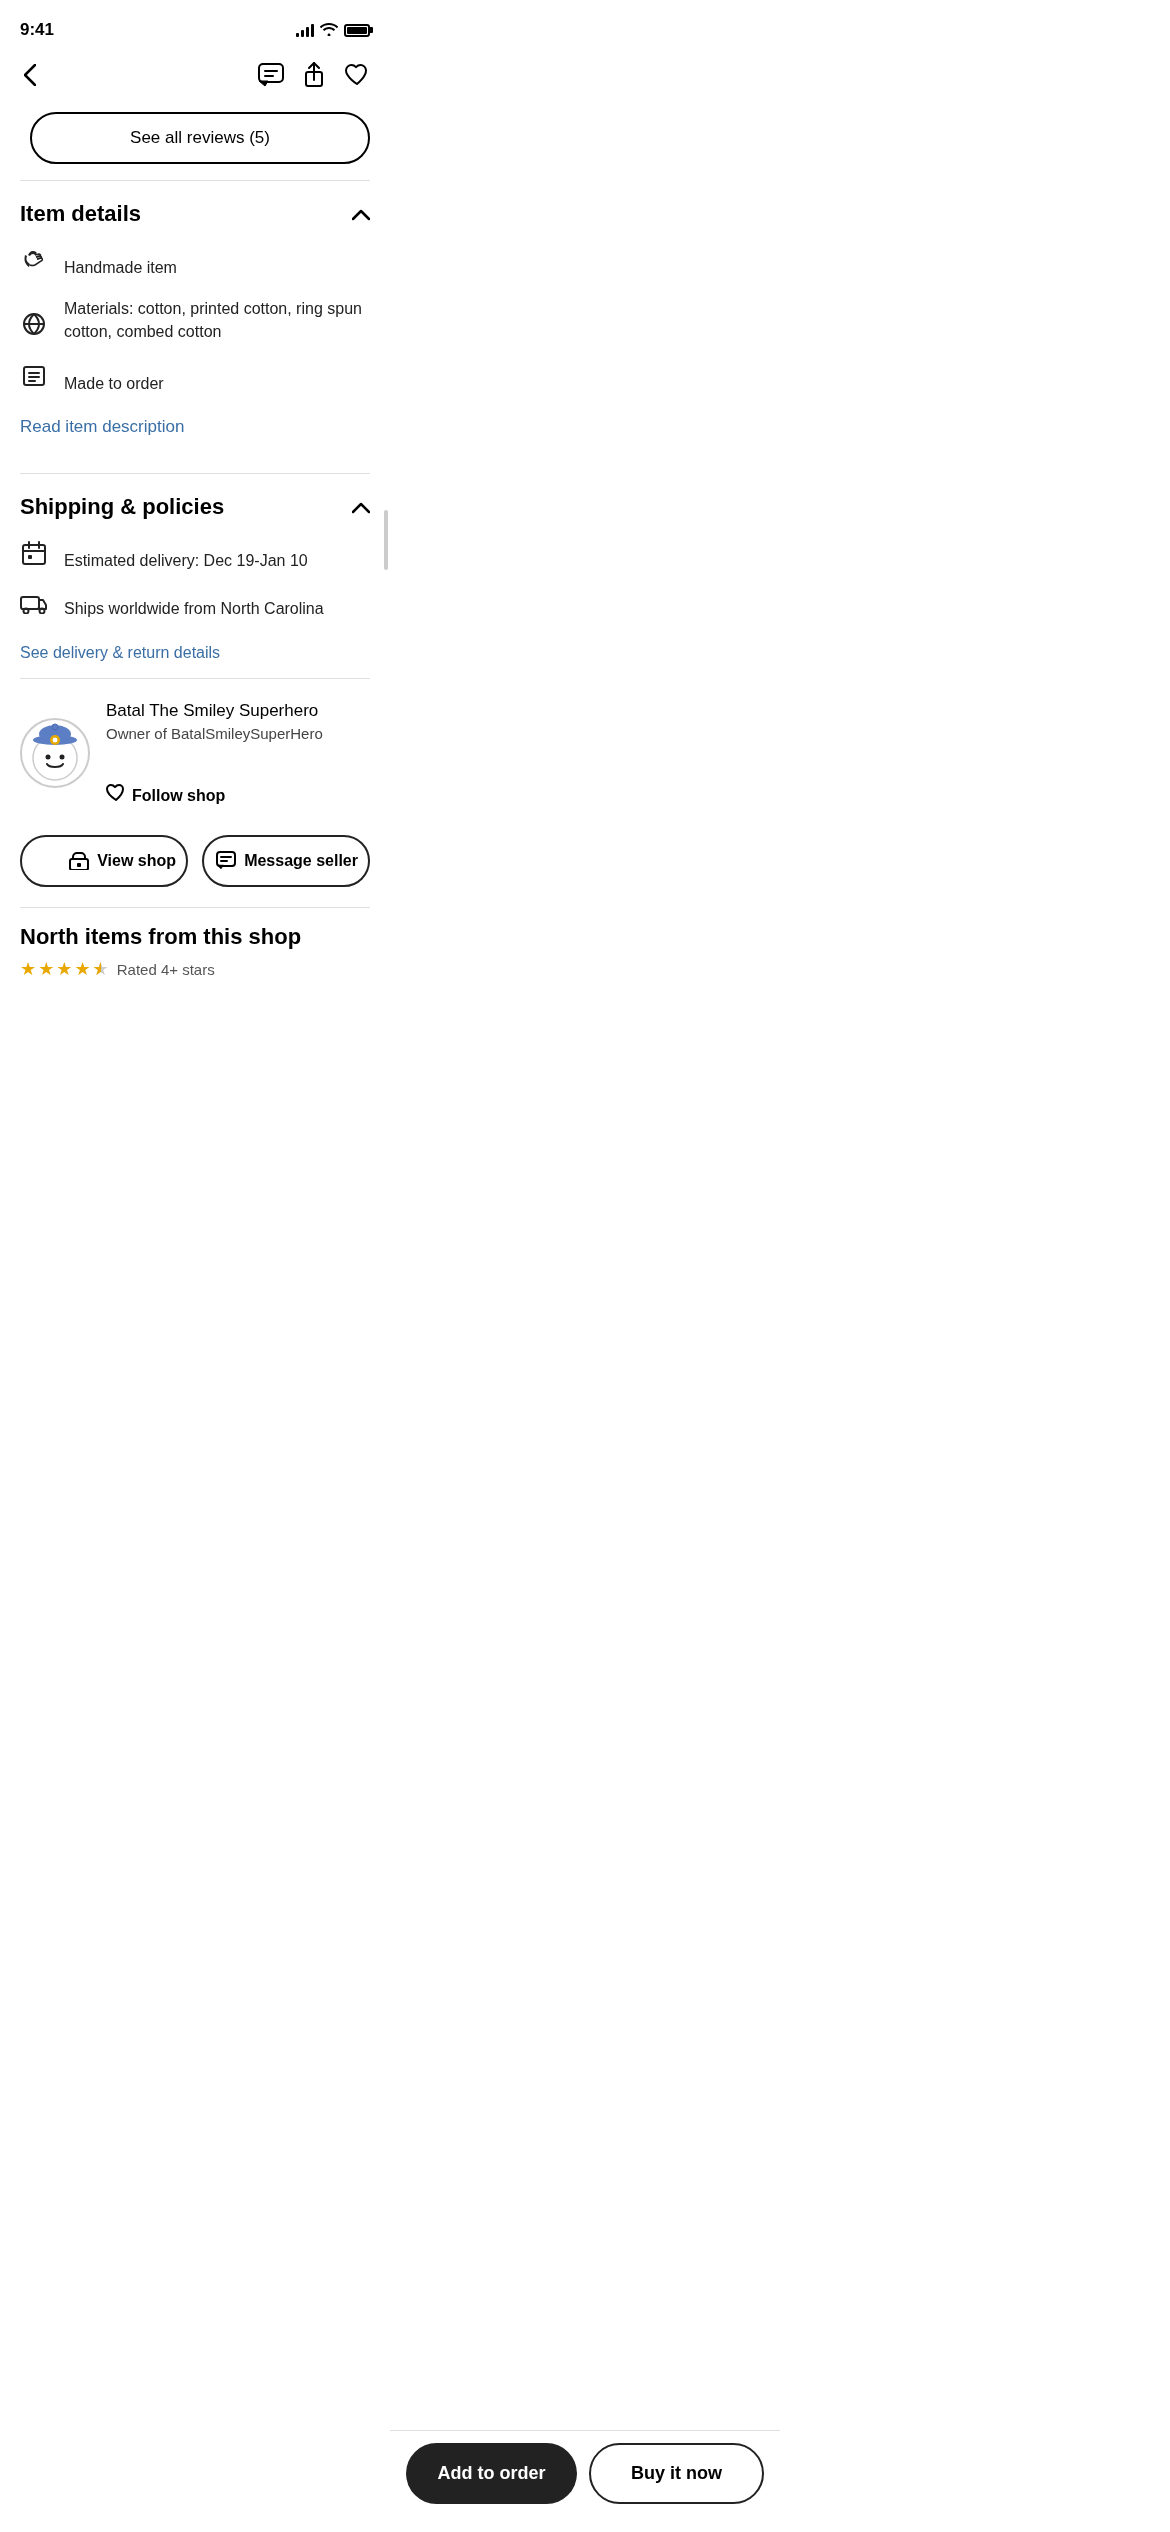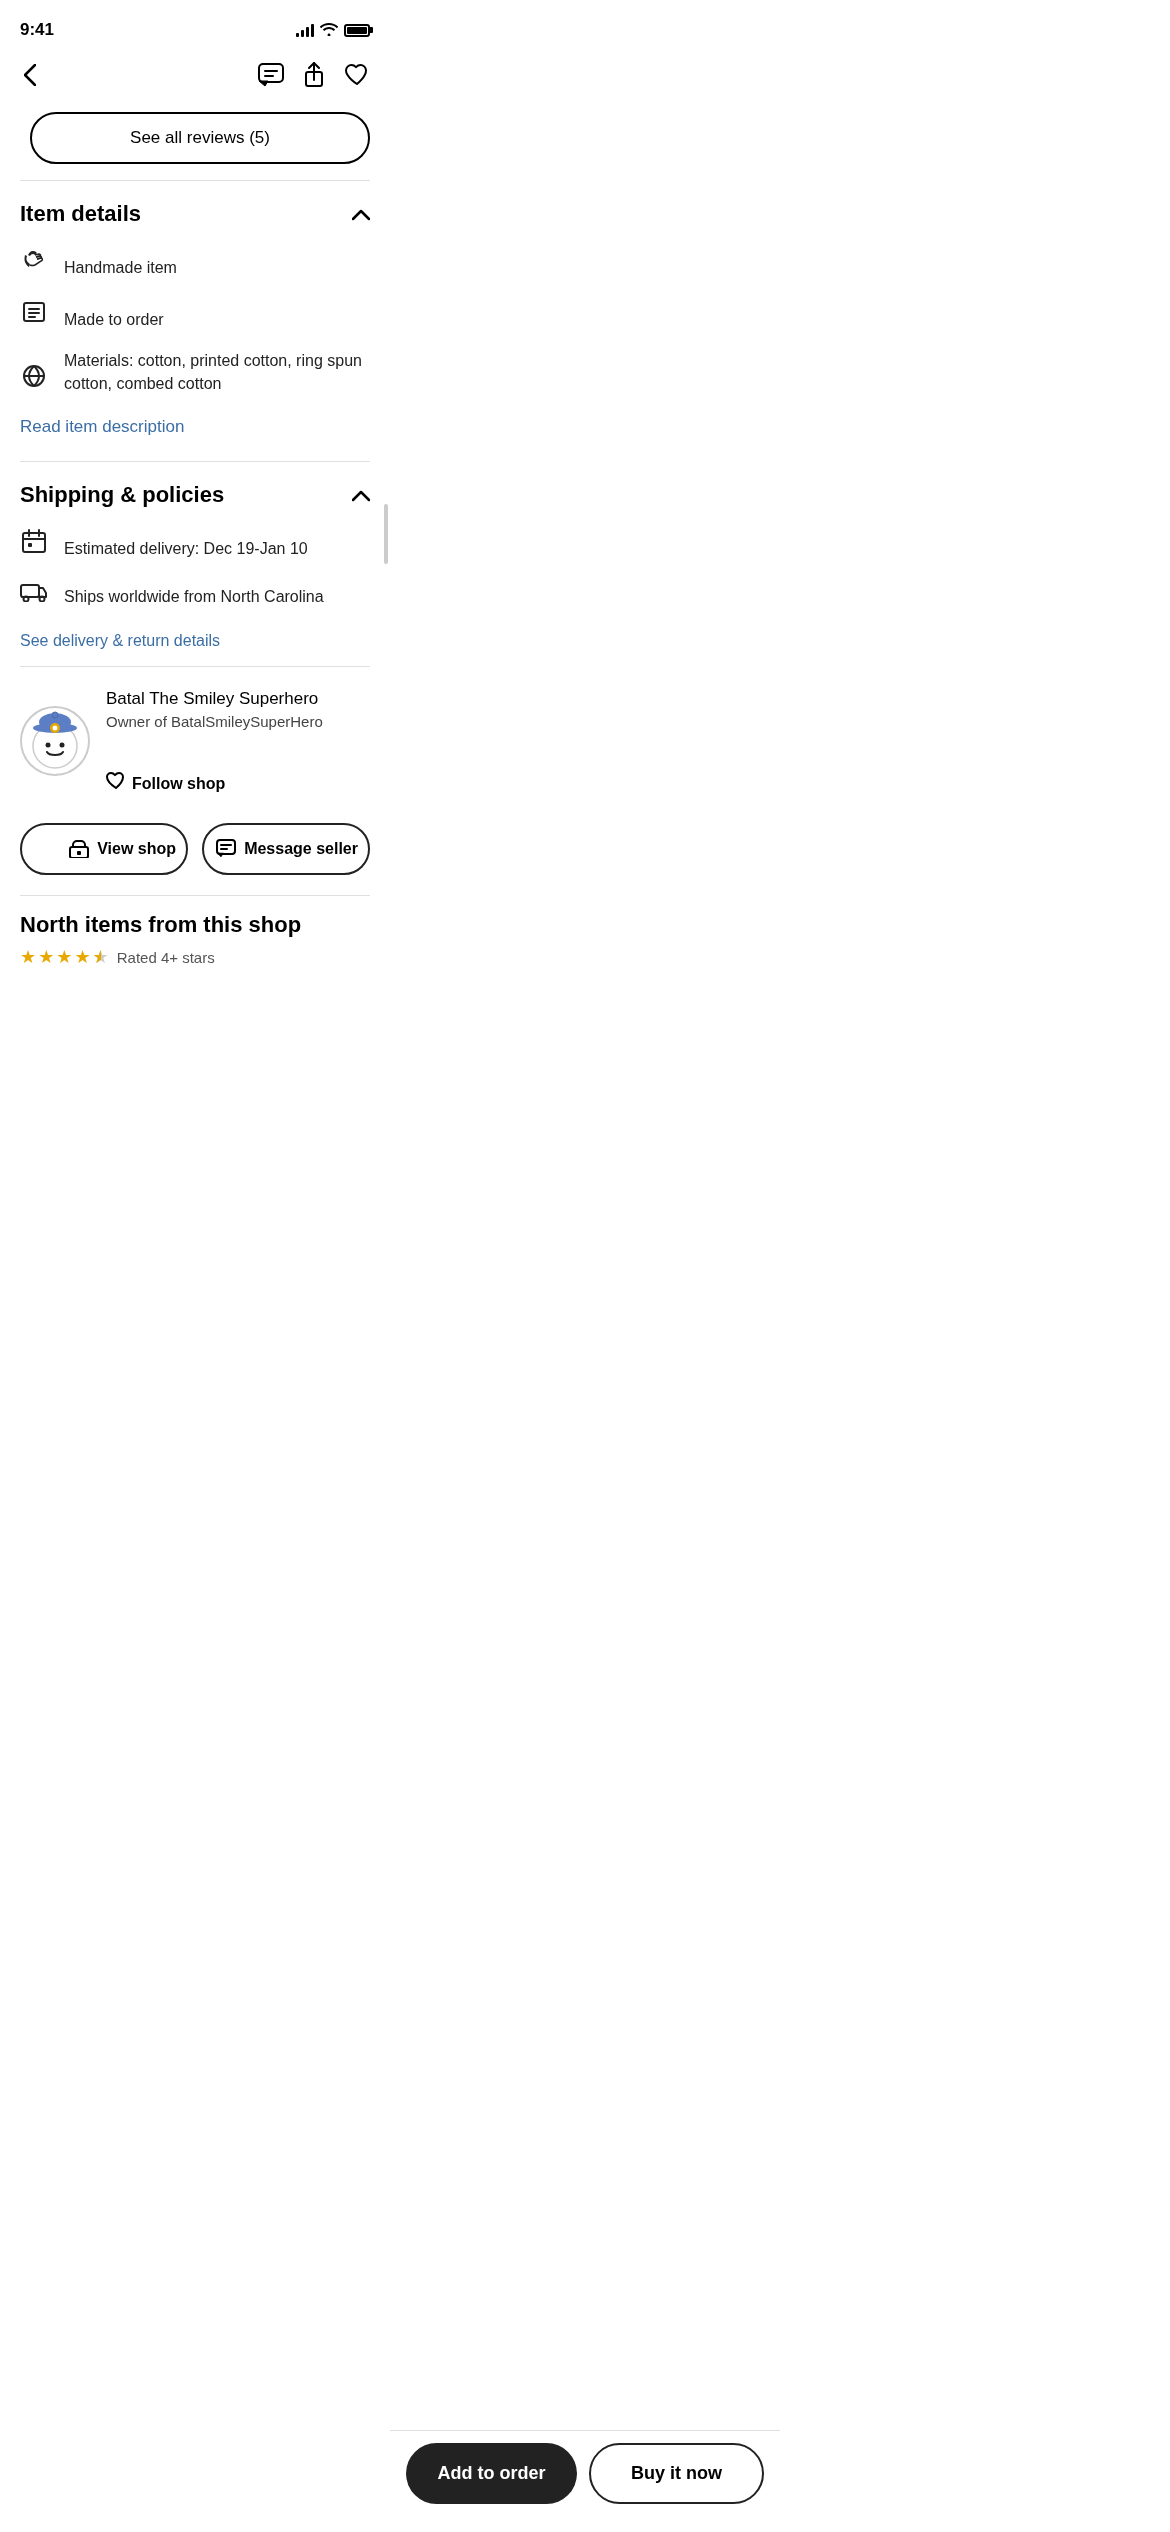--- a/index.html
+++ b/index.html
@@ -170,21 +170,21 @@
       color: #222;
       line-height: 1.45;
     }
 
     .read-link {
       color: #3a6ea5;
       font-size: 17px;
       text-decoration: none;
       display: inline-block;
       margin-top: 4px;
-      margin-bottom: 8px;
+      margin-bottom: 20px;
     }
 
     
     .see-delivery-link {
       color: #3a6ea5;
       font-size: 16px;
       text-decoration: none;
       display: inline-block;
       margin-top: 6px;
       margin-bottom: 0;
@@ -430,40 +430,40 @@
           <path d="M16 12L20 11C21 11 22 12.5 21 13.5L14 18C14 18 11 19 9 18" stroke="#222" stroke-width="1.5"></path>
         </svg>
       </span>
       <span class="detail-text">Handmade item</span>
     </div>
 
     
     <div class="detail-row">
       <span class="detail-icon">
         <svg width="26" height="26" viewBox="0 0 26 26" fill="none">
+          <circle cx="13" cy="13" r="10" stroke="#222" stroke-width="2"></circle>
+          <path d="M13 3C13 3 8 8 8 13C8 18 13 23 13 23" stroke="#222" stroke-width="2"></path>
+          <path d="M13 3C13 3 18 8 18 13C18 18 13 23 13 23" stroke="#222" stroke-width="2"></path>
+          <line x1="3" y1="13" x2="23" y2="13" stroke="#222" stroke-width="2"></line>
+        </svg>
+      </span>
+      <span class="detail-text">Materials: cotton, printed cotton, ring spun cotton, combed cotton</span>
+    </div>
+
+    
+    <div class="detail-row">
+      <span class="detail-icon">
+        <svg width="26" height="26" viewBox="0 0 26 26" fill="none">
           <rect x="3" y="4" width="20" height="18" rx="2" stroke="#222" stroke-width="2"></rect>
           <line x1="8" y1="10" x2="18" y2="10" stroke="#222" stroke-width="2" stroke-linecap="round"></line>
           <line x1="8" y1="14" x2="18" y2="14" stroke="#222" stroke-width="2" stroke-linecap="round"></line>
           <line x1="8" y1="18" x2="14" y2="18" stroke="#222" stroke-width="2" stroke-linecap="round"></line>
         </svg>
       </span>
       <span class="detail-text">Made to order</span>
-    </div>
-
-    
-    <div class="detail-row">
-      <span class="detail-icon">
-        <svg width="26" height="26" viewBox="0 0 26 26" fill="none">
-          <circle cx="13" cy="13" r="10" stroke="#222" stroke-width="2"></circle>
-          <path d="M13 3C13 3 8 8 8 13C8 18 13 23 13 23" stroke="#222" stroke-width="2"></path>
-          <path d="M13 3C13 3 18 8 18 13C18 18 13 23 13 23" stroke="#222" stroke-width="2"></path>
-          <line x1="3" y1="13" x2="23" y2="13" stroke="#222" stroke-width="2"></line>
-        </svg>
-      </span>
-      <span class="detail-text">Materials: cotton, printed cotton, ring spun cotton, combed cotton</span>
     </div>
 
     <a class="read-link" href="#">Read item description</a>
   </div>
 
   <div class="divider"></div>
 
   <div class="section">
     <div class="section-header">
       <span class="section-title">Shipping &amp; policies</span>

